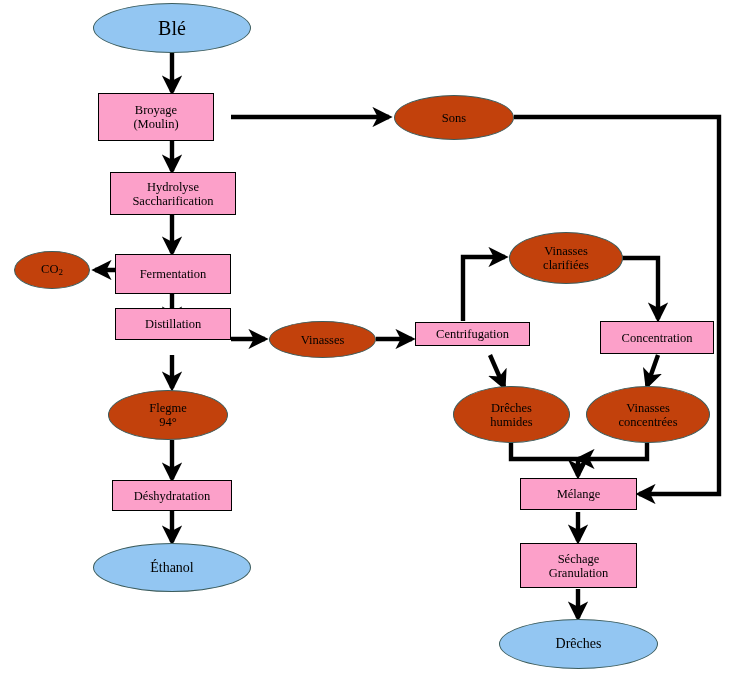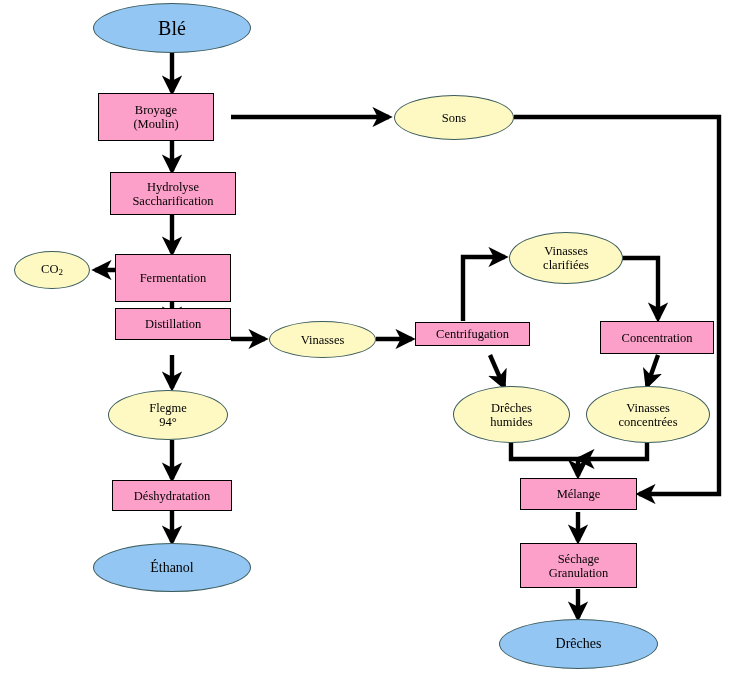--- a/index.html
+++ b/index.html
@@ -42,21 +42,21 @@
     white-space: pre-line;
   }
   .node.process {
     border: 1.5px solid #000000;
     background: #FCA0C9;
   }
   .node.ellipse {
     border: 1.5px solid #3c5c5c;
     border-radius: 50%;
   }
-  .node.ellipse.cyan   { background: #fef9c3; }
+  .node.ellipse.cyan   { background: #c2410c; }
   .node.ellipse.blue   { background: #93C6F2; }
   .fs-12 { font-size: 12.5px; }
   .fs-19 { font-size: 14px; }
   .fs-20 { font-size: 20px; }
   sub {
     font-size: 0.72em;
     vertical-align: -0.22em;
   }
 </style>
 </head>
@@ -105,21 +105,21 @@
 
   <div class="node ellipse cyan fs-12" style="left:394px; top:95px; width:120px; height:45px;">
     <span class="label">Sons</span>
   </div>
 
   <div class="node process fs-12" style="left:110px; top:172px; width:126px; height:43px;">
     <span class="label">Hydrolyse
 Saccharification</span>
   </div>
 
-  <div class="node process fs-12" style="left:115px; top:254px; width:116px; height:48px;">
+  <div class="node process fs-12" style="left:115px; top:254px; width:116px; height:40px;">
     <span class="label">Fermentation</span>
   </div>
 
   <div class="node ellipse cyan fs-12" style="left:14px; top:251px; width:76px; height:38px;">
     <span class="label"><span>CO</span><sub>2</sub></span>
   </div>
 
   <div class="node process fs-12" style="left:115px; top:308px; width:116px; height:32px;">
     <span class="label">Distillation</span>
   </div>

